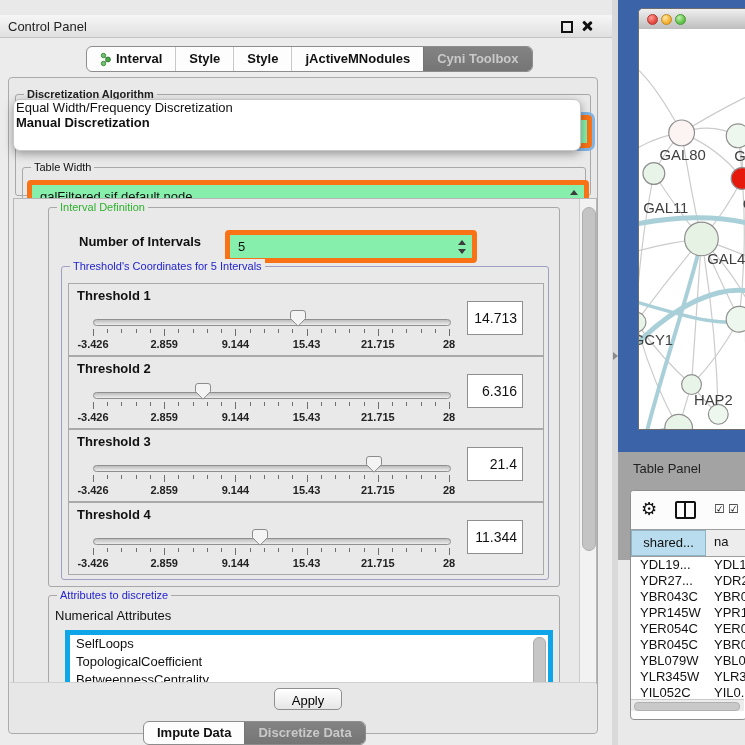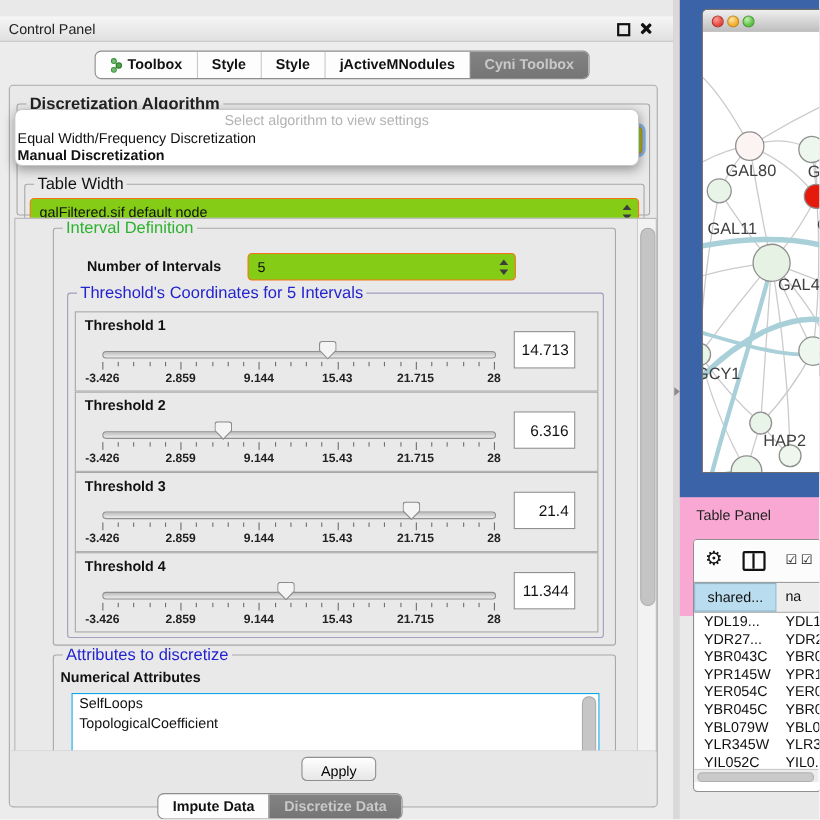--- a/index.html
+++ b/index.html
@@ -27,27 +27,27 @@
   .top-tabs .tab{line-height:24px;}
   .bottom-tabs{left:143px;top:706px;height:22px;z-index:5;}
   .bottom-tabs .tab{line-height:22px;}
 
   
   .main{position:absolute;left:8px;top:62px;width:588px;height:655px;background:#e9e9e9;
         border:1px solid #ababab;border-radius:4px;}
 
   
   .grp{position:absolute;border:1px solid #a8a8a8;border-radius:3px;}
-  .grp-title{position:absolute;top:-8px;left:8px;background:#e9e9e9;padding:0 3px;font-size:15px;line-height:15px;white-space:nowrap;}
+  .grp-title{position:absolute;top:-8px;left:8px;background:#e9e9e9;padding:0 3px;font-size:11px;line-height:15px;white-space:nowrap;}
   .t-green{color:#2db22d;}
   .t-blue{color:#2323cf;}
   .t-bold{font-weight:bold;color:#222;}
 
   .algo-grp{left:6px;top:16px;width:574px;height:100px;}
-  .combo{position:absolute;background:#84cc16;border:1px solid #f97316;border-radius:4px;font-size:13px;}
+  .combo{position:absolute;background:#86efac;border:5px solid #f97316;border-radius:4px;font-size:13px;}
   .combo .cval{position:absolute;left:8px;top:0;line-height:23px;color:#111;white-space:nowrap;}
   .stp{position:absolute;right:6px;top:50%;width:9px;height:14px;transform:translateY(-50%);}
   .stp::before{content:"";position:absolute;left:1px;top:0;border-left:4px solid transparent;border-right:4px solid transparent;border-bottom:5px solid #3c3c3c;}
   .stp::after{content:"";position:absolute;left:1px;bottom:0;border-left:4px solid transparent;border-right:4px solid transparent;border-top:5px solid #3c3c3c;}
   .algo-combo{left:8px;top:20px;width:558px;height:23px;box-shadow:0 0 0 3px #82b4e4;}
   .td-grp{left:6px;top:72px;width:562px;height:40px;}
   .td-combo{left:4px;top:12px;width:552px;height:23px;}
 
   
   .popup{position:absolute;left:13px;top:84px;width:566px;height:50px;background:#fff;
@@ -72,32 +72,32 @@
   .th-track{position:absolute;left:24px;top:35px;width:356px;height:5px;border:1px solid #8f8f8f;border-radius:4px;
             background:linear-gradient(#bdbdbd,#ededed);}
   .th-thumb{position:absolute;top:26px;width:16px;height:17px;}
   .tick{position:absolute;top:45px;width:1px;height:4px;background:#6e6e6e;}
   .tick.major{height:7px;}
   .tlab{position:absolute;top:54px;transform:translateX(-50%);font-size:11px;font-weight:bold;color:#222;white-space:nowrap;}
   .th-value{position:absolute;left:398px;top:17px;width:56px;height:34px;background:#fff;border:1px solid #8f8f8f;
             font-family:"Liberation Sans",sans-serif;font-size:14px;text-align:right;padding:0 5px 0 0;box-sizing:border-box;color:#111;}
 
   .attr-grp{left:34px;top:396px;width:510px;height:120px;}
-  .attr-sub{position:absolute;left:6px;top:12px;font-size:13px;font-weight:bold;}
-  .attr-list{position:absolute;left:16px;top:34px;width:478px;height:80px;background:#fff;border:1px solid #0ea5e9;overflow:hidden;}
+  .attr-sub{position:absolute;left:6px;top:12px;font-size:13px;font-weight:normal;}
+  .attr-list{position:absolute;left:16px;top:34px;width:478px;height:80px;background:#fff;border:5px solid #0ea5e9;overflow:hidden;}
   .attr-item{font-size:13px;line-height:18px;padding-left:6px;}
   .attr-list .sb{position:absolute;right:2px;top:2px;width:11px;height:72px;background:#c6c6c6;border:1px solid #ababab;border-radius:6px;}
 
   .apply-strip{position:absolute;left:1px;top:604px;width:586px;height:50px;background:#e7e7e7;
                border-top:1px solid #d2d2d2;border-radius:0 0 4px 4px;}
   .apply-btn{position:absolute;left:264px;top:5px;width:68px;height:22px;background:linear-gradient(#ffffff,#e6e6e6);
              border:1px solid #8f8f8f;border-radius:5px;font-size:13px;text-align:center;line-height:21px;}
 
   
-  .right{position:absolute;left:612px;top:0;width:133px;height:560px;background:#f9a8d4;}
+  .right{position:absolute;left:612px;top:0;width:133px;height:560px;background:#a3a3a3;}
   .divider{position:absolute;left:0;top:0;width:6px;height:745px;background:#d9d9d9;}
   .split-arrow{position:absolute;left:1px;top:352px;width:0;height:0;
                border-top:4px solid transparent;border-bottom:4px solid transparent;border-left:5px solid #8a8a8a;}
   .net-area{position:absolute;left:6px;top:0;width:127px;height:452px;background:#3b63a8;}
   .net-win{position:absolute;left:20px;top:8px;width:112px;height:420px;background:#fff;
            border:1px solid #6d6d6d;border-radius:5px 5px 0 0;overflow:hidden;box-sizing:content-box;}
   .net-titlebar{position:absolute;left:0;top:0;width:100%;height:20px;
                 background:linear-gradient(#efefef,#bdbdbd);border-bottom:1px solid #8e8e8e;}
   .light{position:absolute;top:4.5px;width:11px;height:11px;border-radius:50%;box-sizing:border-box;}
   .light.red{left:8px;background:radial-gradient(circle at 35% 30%,#ff9d96,#e2463c 65%);border:1px solid #b3362e;}
@@ -146,21 +146,21 @@
     <div class="tabbar top-tabs">
         <div class="tab">
           <span class="net-ico">
             <svg width="11" height="15" viewBox="0 0 11 15">
               <path d="M3.5 3.5 L8 7.5 L3.5 11.5" stroke="#9a9a9a" fill="none"></path>
               <circle cx="3.5" cy="3.5" r="2.2" fill="#72c172" stroke="#3f8f3f"></circle>
               <circle cx="3.5" cy="11.5" r="2.2" fill="#72c172" stroke="#3f8f3f"></circle>
               <circle cx="8" cy="7.5" r="2.4" fill="#49a649" stroke="#2f7a2f"></circle>
             </svg>
           </span>
-          <span>Toolbox</span>
+          <span>Interval</span>
         </div>
         <div class="tab">
           <span>Style</span>
         </div>
         <div class="tab">
           <span>Style</span>
         </div>
         <div class="tab">
           <span>jActiveMNodules</span>
         </div>
@@ -388,35 +388,35 @@
           </div>
         </div>
 
         <div class="grp attr-grp">
           <span class="grp-title t-blue">Attributes to discretize</span>
           <span class="attr-sub">Numerical Attributes</span>
           <div class="attr-list">
             <span class="sb"></span>
           <div class="attr-item">SelfLoops</div>
               <div class="attr-item">TopologicalCoefficient</div>
+              <div class="attr-item">BetweennessCentrality</div>
             </div>
         </div>
 
         <div class="vscroll-track">
           <div class="vscroll-thumb"></div>
         </div>
       </div>
 
       <div class="apply-strip">
         <button class="apply-btn">Apply</button>
       </div>
     </div>
 
     <div class="popup">
-      <div class="ph">Select algorithm to view settings</div>
     <div class="opt">Equal Width/Frequency Discretization</div>
         <div class="opt b">Manual Discretization</div>
       </div>
 
     <div class="tabbar bottom-tabs">
         <div class="tab">
           <span>Impute Data</span>
         </div>
         <div class="tab sel">
           <span>Discretize Data</span>

